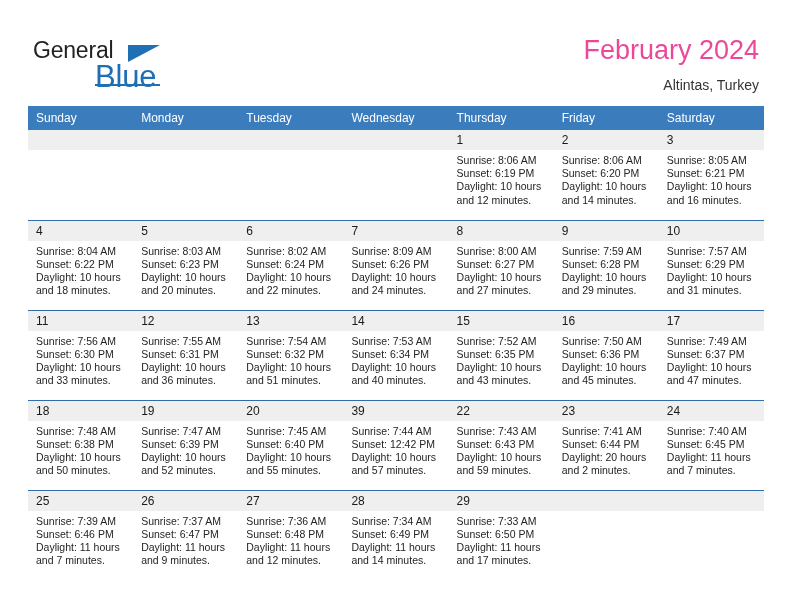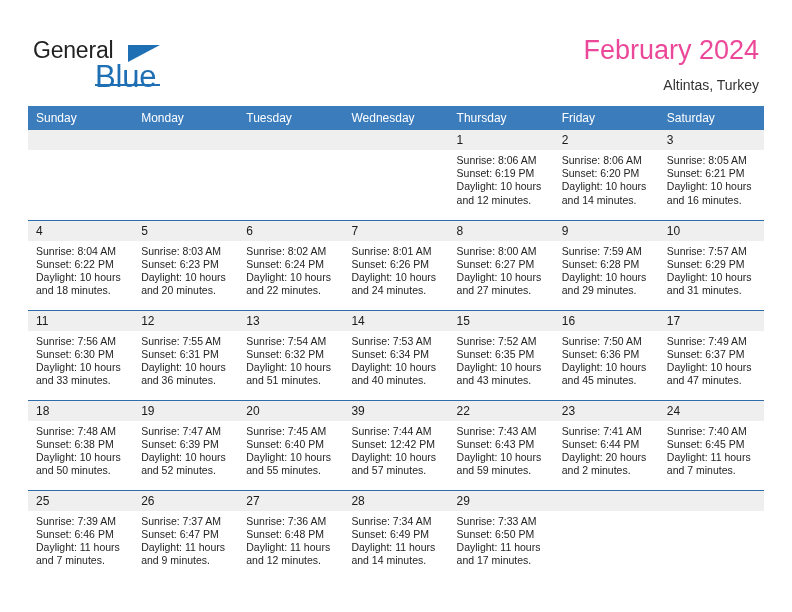--- a/index.html
+++ b/index.html
@@ -240,21 +240,21 @@
             <div class="daynum">6</div>
             <div class="cellbody">
               <div>Sunrise: 8:02 AM</div>
               <div>Sunset: 6:24 PM</div>
               <div class="daylight">Daylight: 10 hours and 22 minutes.</div>
             </div>
           </td>
           <td>
             <div class="daynum">7</div>
             <div class="cellbody">
-              <div>Sunrise: 8:01 AM</div>
+              <div>Sunrise: 8:09 AM</div>
               <div>Sunset: 6:26 PM</div>
               <div class="daylight">Daylight: 10 hours and 24 minutes.</div>
             </div>
           </td>
           <td>
             <div class="daynum">8</div>
             <div class="cellbody">
               <div>Sunrise: 8:00 AM</div>
               <div>Sunset: 6:27 PM</div>
               <div class="daylight">Daylight: 10 hours and 27 minutes.</div>

